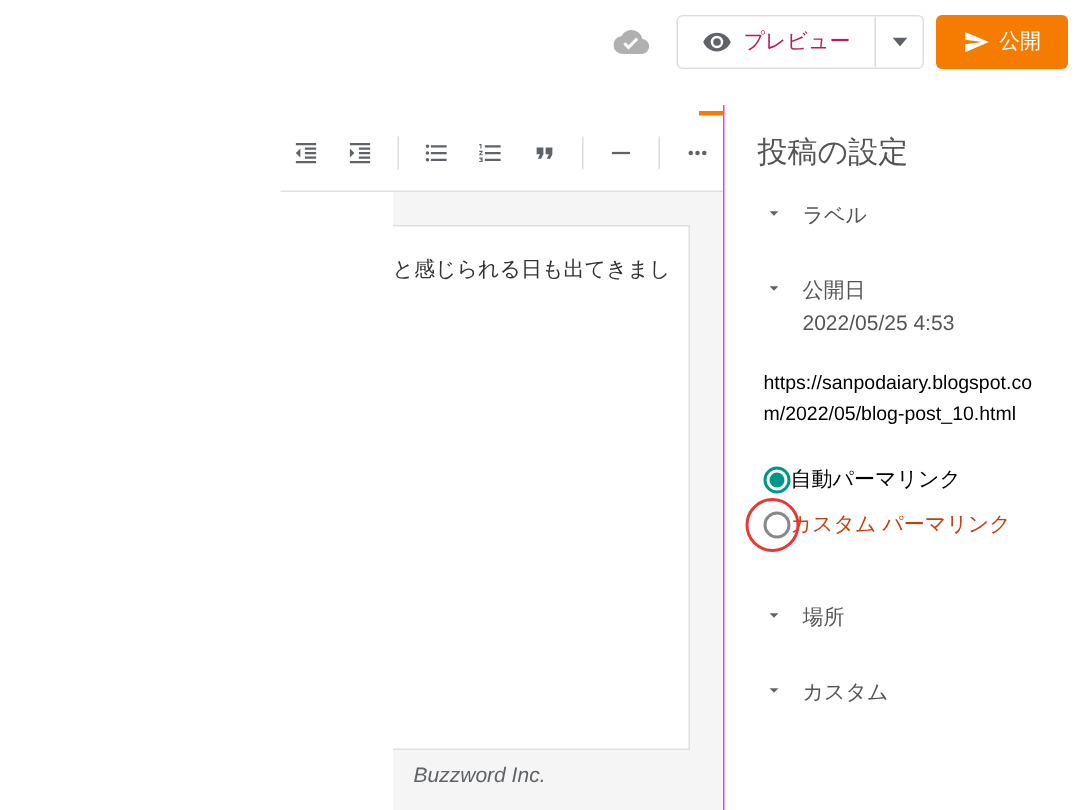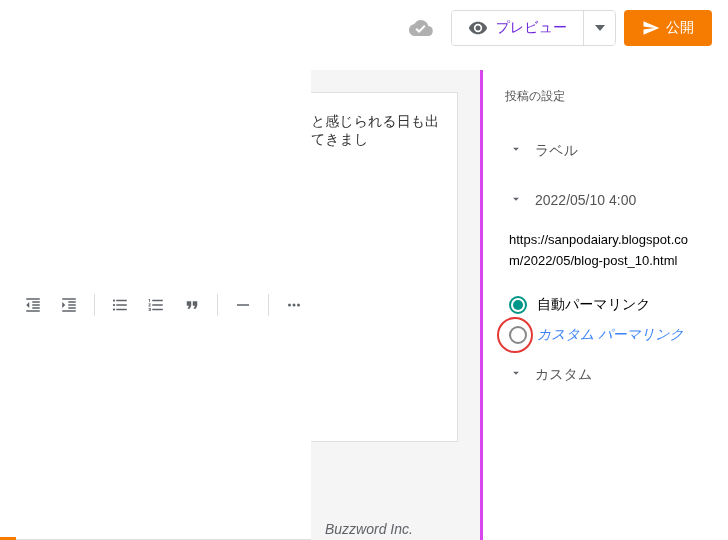--- a/index.html
+++ b/index.html
@@ -1,41 +1,41 @@
 <!DOCTYPE html>
 <html><head>
   <meta charset="utf-8">
   <style>
     * { margin: 0; padding: 0; box-sizing: border-box; }
     body { font-family: Arial, 'Hiragino Sans', 'Meiryo', sans-serif; background: #fff; width: 728px; height: 540px; overflow: hidden; position: relative; }
     .topbar { display: flex; align-items: center; justify-content: flex-end; padding: 10px 16px 24px 10px; gap: 8px; }
     .cloud-icon { width: 28px; height: 28px; display: flex; align-items: center; justify-content: center; color: #b0b0b0; margin-right: 8px; }
     .preview-group { display: flex; border: 1px solid #dadce0; border-radius: 4px; overflow: hidden; height: 36px; }
-    .preview-btn { display: flex; align-items: center; gap: 8px; padding: 0 16px; background: #fff; border: none; color: #6d28d9; font-size: 14px; cursor: pointer; }
+    .preview-btn { display: flex; align-items: center; gap: 8px; padding: 0 16px; background: #fff; border: none; color: #be185d; font-size: 14px; cursor: pointer; }
     .preview-dropdown { width: 32px; background: #fff; border: none; border-left: 1px solid #dadce0; color: #5f6368; cursor: pointer; display: flex; align-items: center; justify-content: center; }
     .publish-btn { display: flex; align-items: center; gap: 6px; padding: 0 18px; height: 36px; background: #f57c00; color: #fff; border: none; border-radius: 4px; font-size: 14px; cursor: pointer; justify-content: flex-end; }
     .main-area { display: flex; height: calc(100% - 70px); }
-    .editor-col { flex: 1; display: flex; flex-direction: row; border-right: 3px solid #d946ef; }
+    .editor-col { flex: 1; display: flex; flex-direction: column; border-right: 1px solid #d946ef; align-items: flex-end; }
     .title-bar { border-bottom: 3px solid #f57c00; padding: 0 8px 4px 8px; }
     .toolbar { display: flex; align-items: center; gap: 6px; padding: 10px 2px; border-bottom: 1px solid #e0e0e0; }
     .tool-btn { width: 30px; height: 30px; background: transparent; border: none; color: #5f6368; cursor: pointer; display: flex; align-items: center; justify-content: center; border-radius: 3px; }
     .tool-sep { width: 1px; height: 22px; background: #dadce0; margin: 0 4px; }
     .content-wrap { flex: 1; background: #f5f5f5; padding: 22px 22px 22px 0; position: relative; }
     .content-box { background: #fff; border: 1px solid #e0e0e0; border-left: none; padding: 20px 12px 20px 0; min-height: 350px; font-size: 14px; color: #333; }
-    .footer { position: absolute; bottom: 3px; left: 14px; color: #5f6368; font-size: 14px; font-style: italic; }
+    .footer { position: absolute; bottom: 16px; left: 14px; color: #5f6368; font-size: 14px; font-style: italic; }
     .sidebar { width: 245px; padding: 18px 22px; }
-    .section-title { font-size: 12px; color: #555; margin-bottom: 21px; }
+    .section-title { font-size: 20px; color: #555; margin-bottom: 4px; }
     .collapsible { display: flex; gap: 12px; padding: 16px 4px; color: #555; font-size: 14px; cursor: pointer; }
     .collapsible .multi { display: flex; flex-direction: column; gap: 4px; }
     .permalink-url { color: #000000; font-size: 13px; line-height: 1.6; padding: 6px 4px 18px 4px; word-break: break-all; }
-    .radio-row { display: flex; align-items: center; gap: 10px; padding: 6px 4px; font-size: 14px; cursor: pointer; }
+    .radio-row { display: flex; align-items: center; padding: 6px 4px; font-size: 14px; cursor: pointer; }
     .radio-outer { width: 18px; height: 18px; border-radius: 50%; border: 2px solid #888; display: flex; align-items: center; justify-content: center; flex-shrink: 0; }
     .radio-outer.selected { border-color: #009688; }
     .radio-inner { width: 10px; height: 10px; border-radius: 50%; background: #009688; }
-    .radio-row.disabled { color: #3b82f6; font-style: italic; }
+    .radio-row.disabled { color: #c2410c; }
     .circle-highlight { position: relative; }
     .circle-highlight::before { content: ''; position: absolute; left: -8px; top: 50%; transform: translateY(-50%); width: 32px; height: 32px; border: 2px solid #e53935; border-radius: 50%; pointer-events: none; }
     svg { display: block; }
   </style>
 </head>
 <body>
 
 <div class="topbar">
   <span class="cloud-icon">
     <svg width="24" height="24" viewBox="0 0 24 24" fill="currentColor">
@@ -128,39 +128,46 @@
           <path d="M7 10l5 5 5-5z"></path>
         </svg>
       <span>ラベル</span>
     </div>
 
     <div class="collapsible">
       <svg width="14" height="14" viewBox="0 0 24 24" fill="#5f6368">
           <path d="M7 10l5 5 5-5z"></path>
         </svg>
       <div class="multi">
-        <span>2022/05/10 4:00</span>
+        <span>公開日</span>
+        <span>2022/05/25 4:53</span>
       </div>
     </div>
 
 
     <div class="permalink-url">https://sanpodaiary.blogspot.com/2022/05/blog-post_10.html</div>
 
     <div class="radio-row">
       <span class="radio-outer selected">
           <span class="radio-inner"></span>
         </span>
       <span>自動パーマリンク</span>
     </div>
 
     <div class="radio-row disabled circle-highlight">
       <span class="radio-outer"></span>
       <span>カスタム パーマリンク</span>
     </div>
 
+    <div class="collapsible" style="margin-top:22px">
+      <svg width="14" height="14" viewBox="0 0 24 24" fill="#5f6368">
+          <path d="M7 10l5 5 5-5z"></path>
+        </svg>
+      <span>場所</span>
+    </div>
 
     <div class="collapsible">
       <svg width="14" height="14" viewBox="0 0 24 24" fill="#5f6368">
           <path d="M7 10l5 5 5-5z"></path>
         </svg>
       <span>カスタム</span>
     </div>
   </div>
 </div>
 

